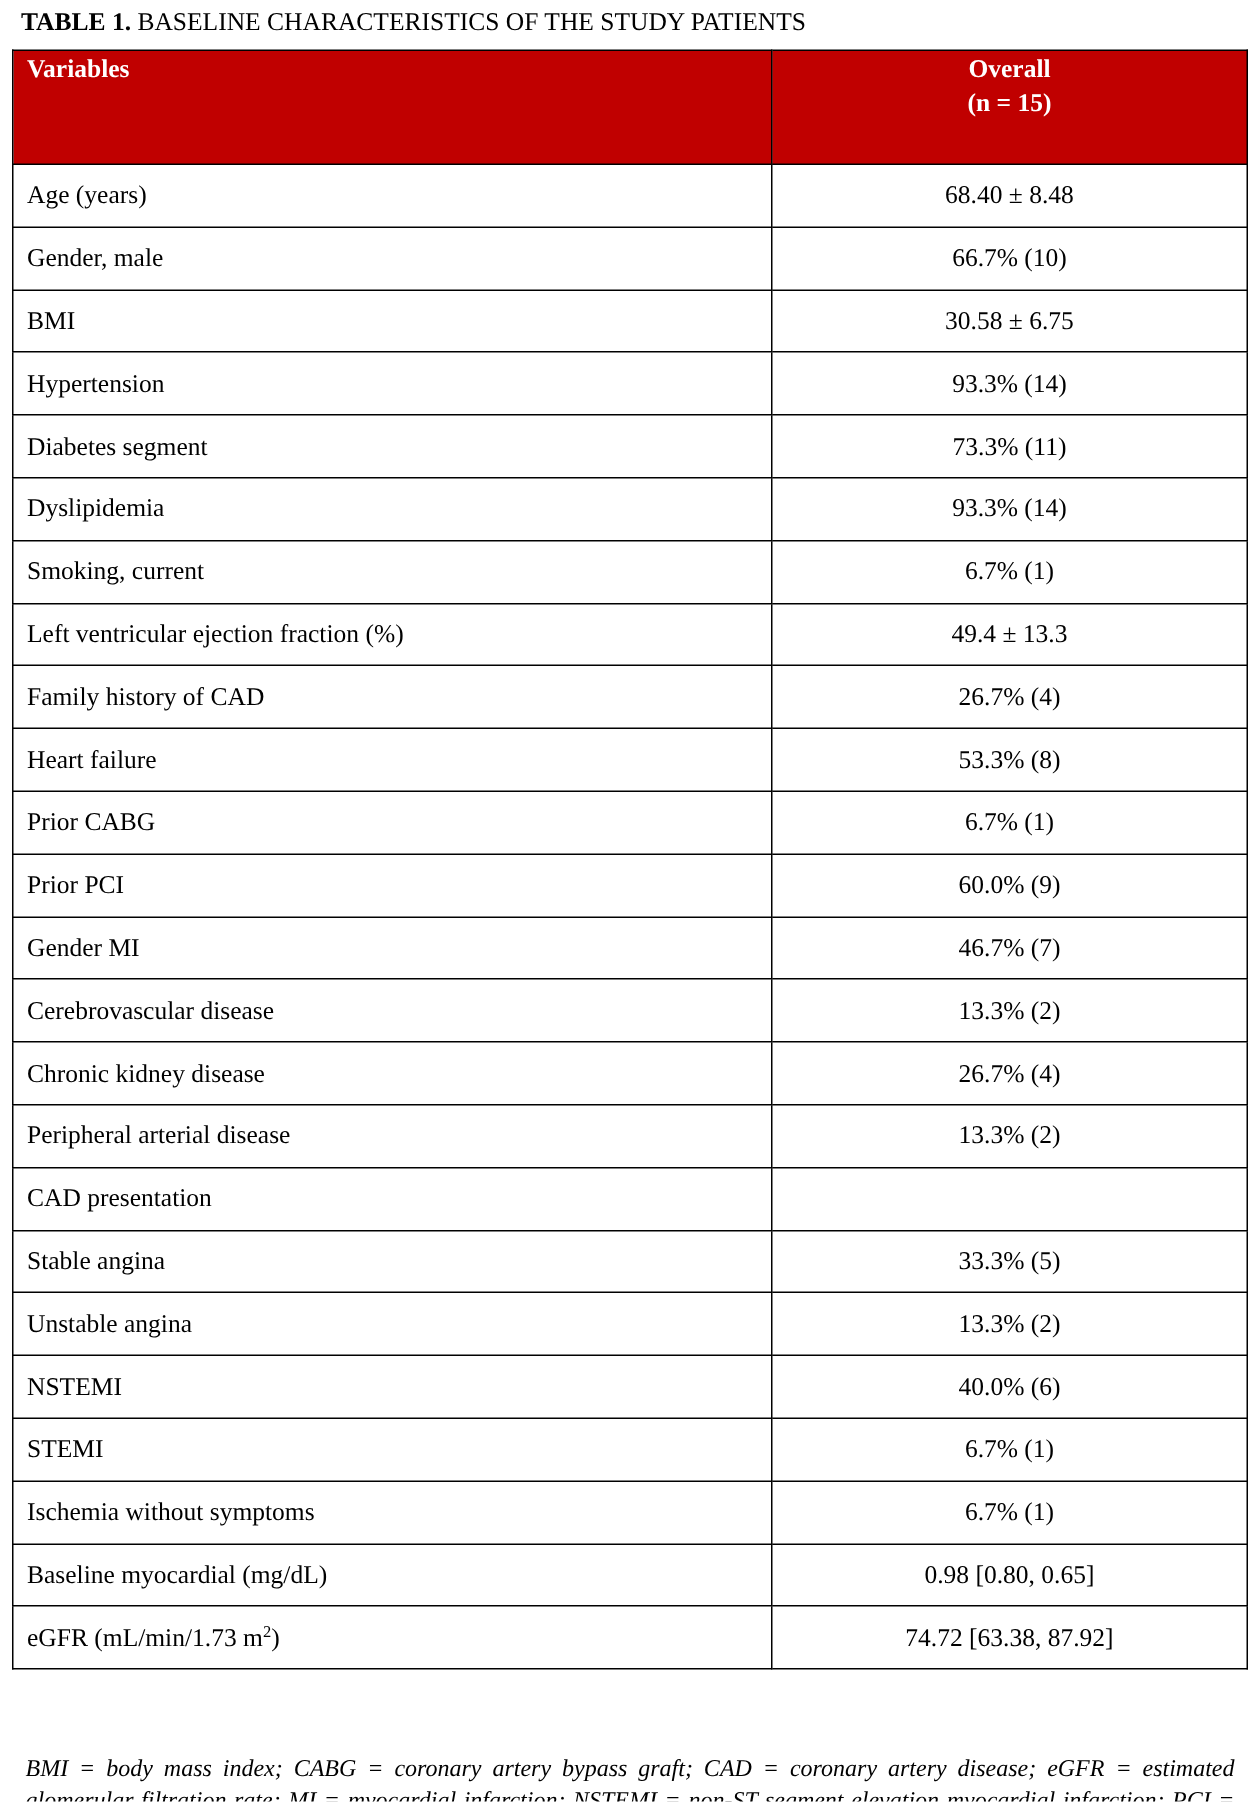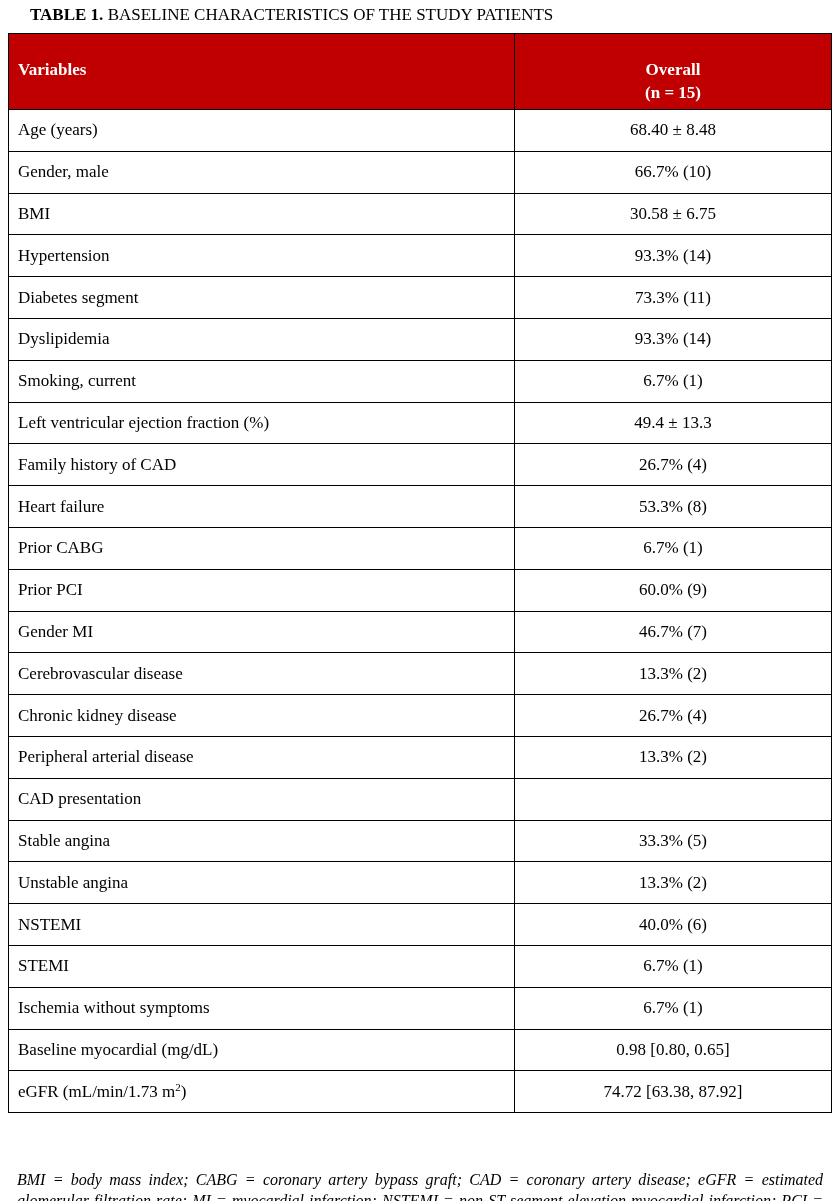--- a/index.html
+++ b/index.html
@@ -10,21 +10,21 @@
     body {
       width: 838px;
       height: 1201px;
       position: relative;
       font-family: "Liberation Serif", "DejaVu Serif", serif;
       color: #000000;
       overflow: hidden;
     }
     .caption {
       position: absolute;
-      left: 30px;
+      left: 14px;
       top: 5px;
       font-size: 17px;
       line-height: 20px;
       white-space: nowrap;
     }
     .caption .label { font-weight: bold; }
     table.data {
       position: absolute;
       left: 8px;
       top: 33px;
@@ -35,21 +35,21 @@
     table.data th, table.data td {
       border: 1px solid #000000;
       padding: 0 9px;
     }
     table.data thead th {
       background: #c00000;
       color: #ffffff;
       font-weight: bold;
       height: 76px;
       vertical-align: top;
-      padding-top: 24px;
+      padding-top: 0;
       padding-bottom: 0;
       box-sizing: border-box;
       line-height: 23px;
     }
     table.data thead th.col-var { text-align: left; width: 506px; }
     table.data thead th.col-overall { text-align: center; }
     table.data tbody td {
       height: 41.8px;
       box-sizing: border-box;
       vertical-align: middle;

